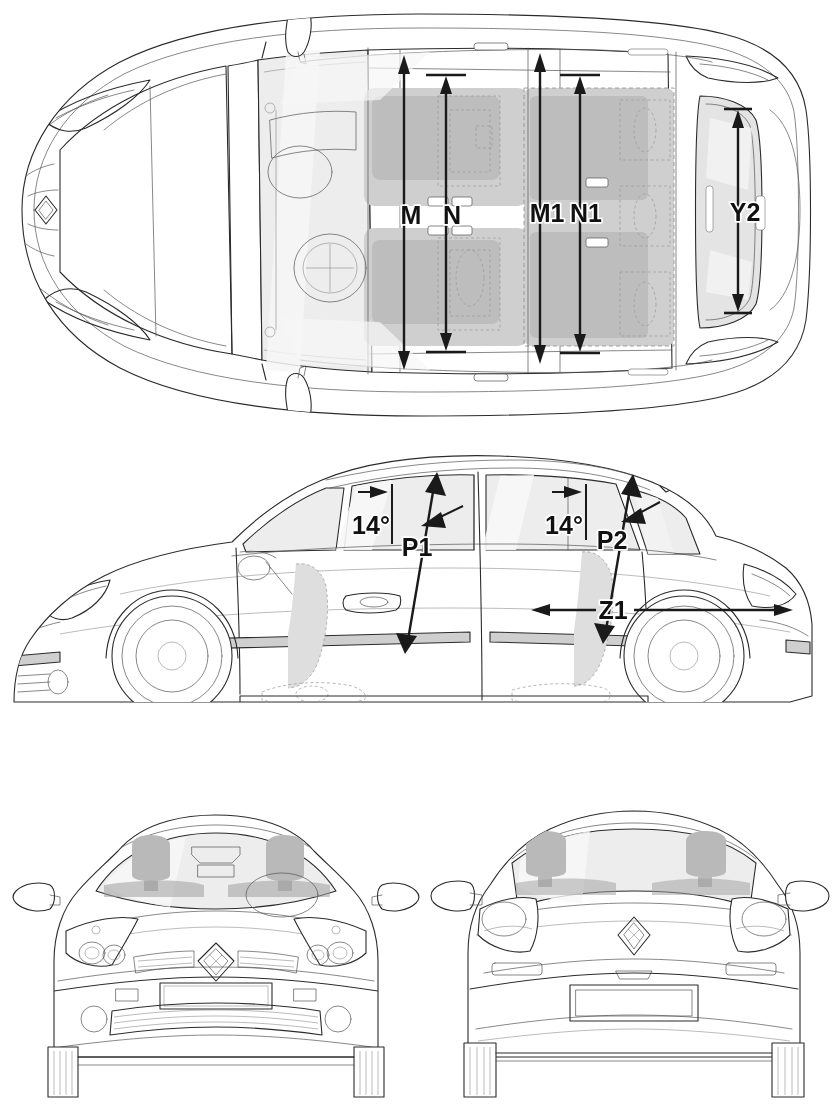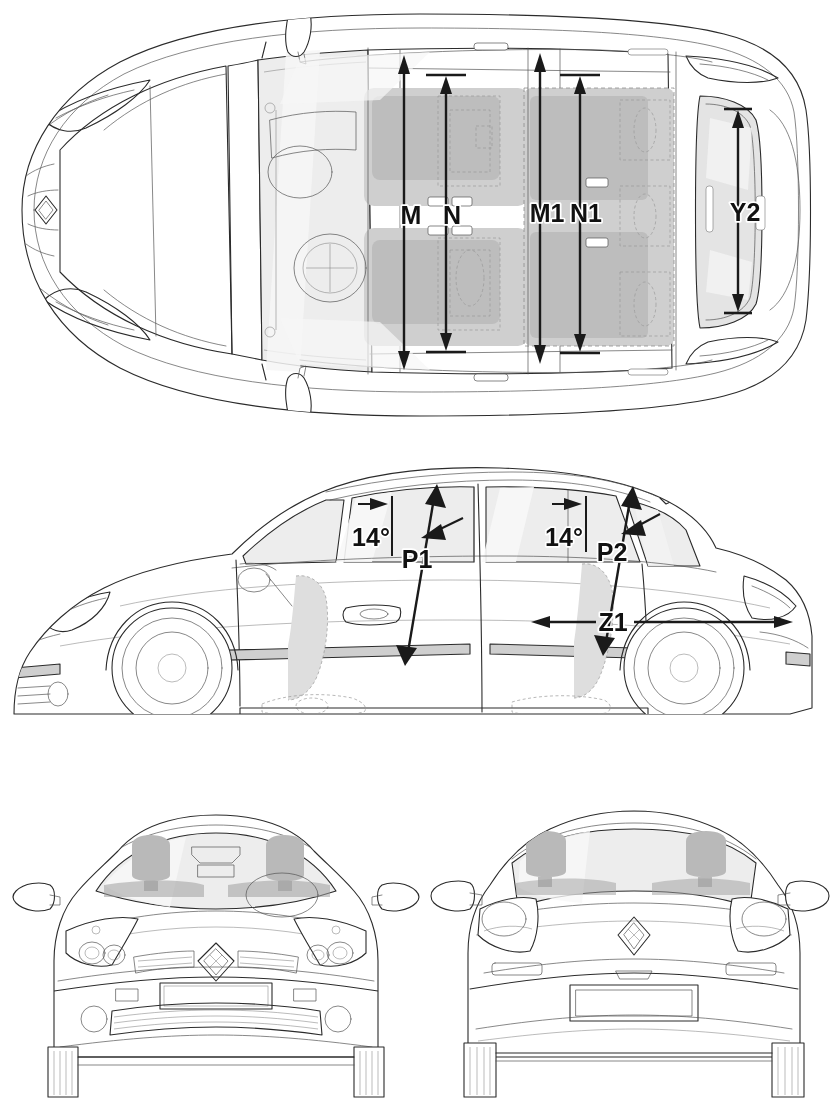--- a/index.html
+++ b/index.html
@@ -10,21 +10,21 @@
     font-family:"Liberation Sans", sans-serif;
     overflow:hidden;
   }
   #sheet {
     position:relative;
     width:840px; height:1107px;
     background:#ffffff;
   }
   .view { position:absolute; }
   #view-top   { left:0;   top:0;    width:840px; height:430px; }
-  #view-side  { left:0;   top:456px;width:840px; height:330px; }
+  #view-side  { left:0;   top:444px;width:840px; height:330px; }
   #view-front { left:0;   top:785px;width:420px; height:322px; }
   #view-rear  { left:420px;top:785px;width:420px; height:322px; }
   svg { display:block; width:100%; height:100%; overflow:visible; }
 
   
   .ln      { fill:none; stroke:#2b2b2b; stroke-width:1.1; stroke-linejoin:round; stroke-linecap:round; }
   .ln-thin { fill:none; stroke:#555;    stroke-width:0.7; stroke-linejoin:round; stroke-linecap:round; }
   .ln-hair { fill:none; stroke:#777;    stroke-width:0.5; }
   .ln-dash { fill:none; stroke:#8a8a8a; stroke-width:0.75; stroke-dasharray:4 3; }
   .ln-dash2{ fill:none; stroke:#9a9a9a; stroke-width:0.7;  stroke-dasharray:3 2.5; }

